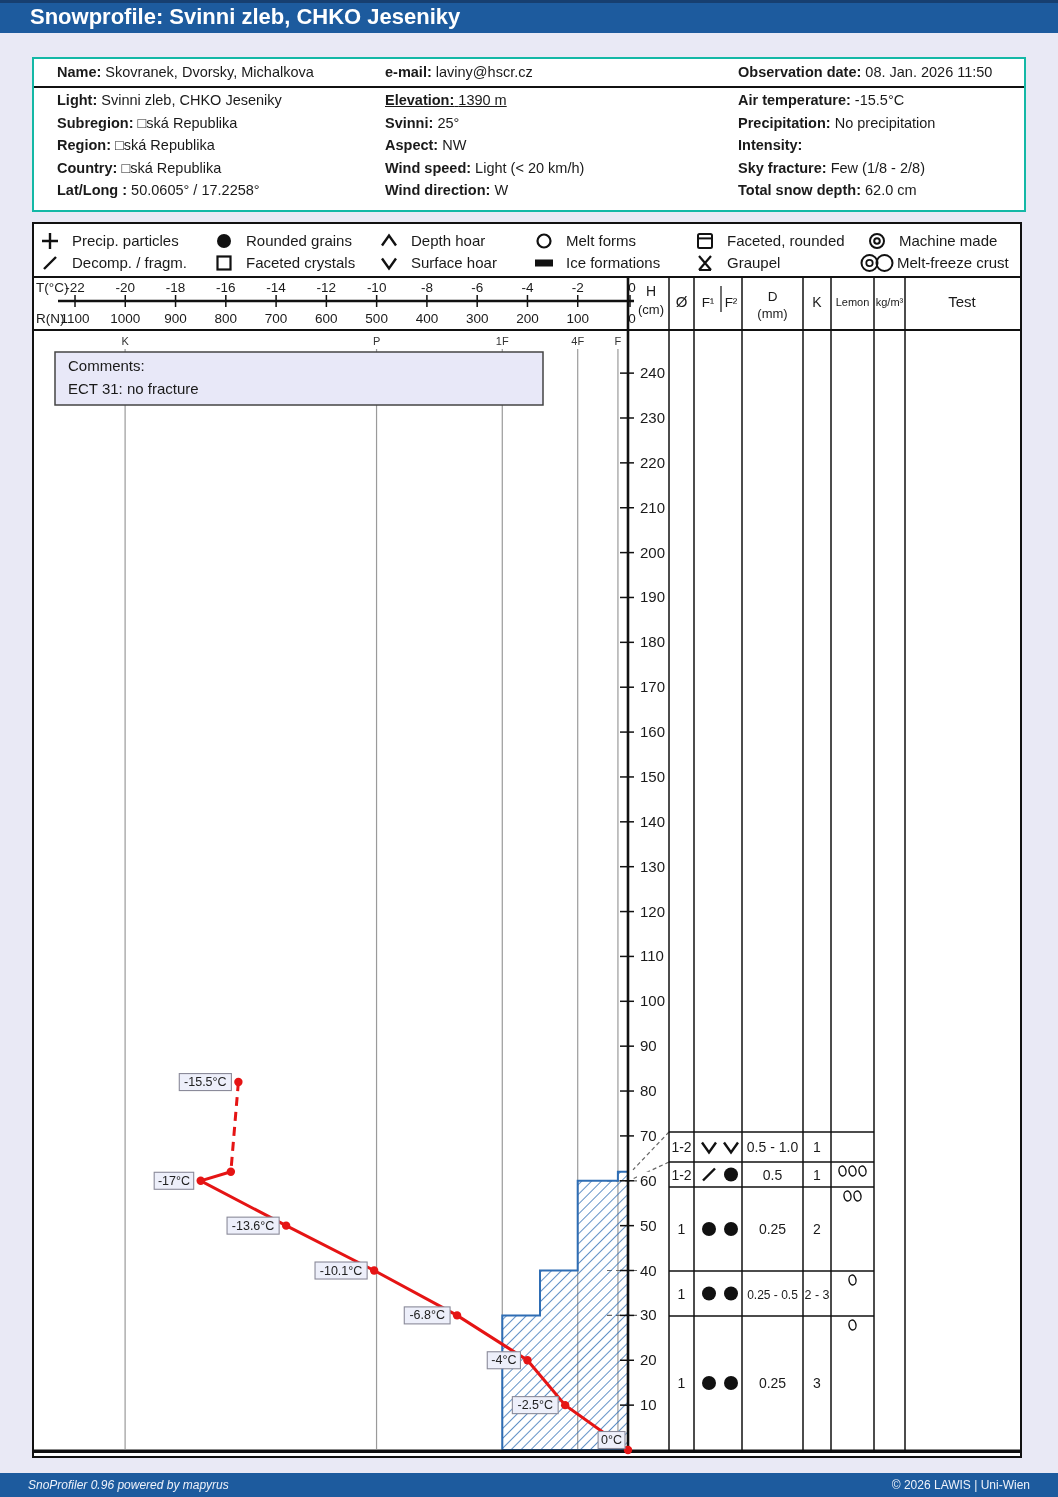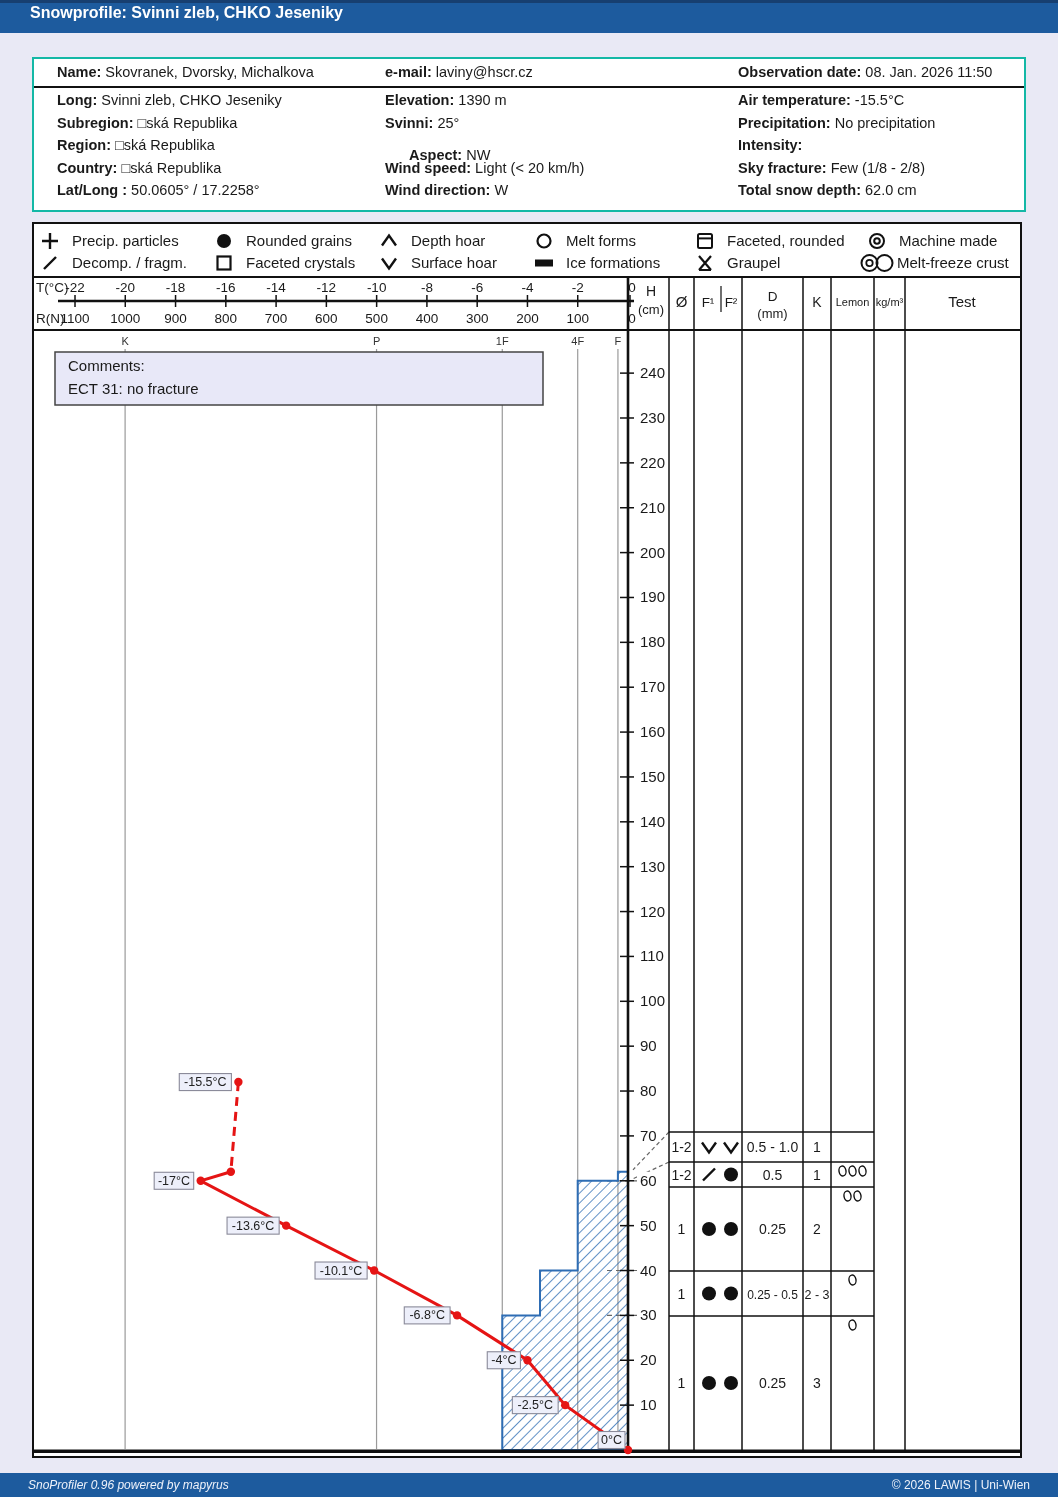--- a/index.html
+++ b/index.html
@@ -1,20 +1,20 @@
 <!DOCTYPE html>
 <html><head>
 <meta charset="utf-8">
 <style>
   html,body{margin:0;padding:0}
   body{width:1058px;height:1497px;background:#e9e9f5;position:relative;overflow:hidden;
        font-family:"Liberation Sans","DejaVu Sans",sans-serif;color:#1a1a1a}
   .titlebar{position:absolute;left:0;top:0;width:1058px;height:33px;background:#1d5b9e;
        border-top:3px solid #173f70;box-sizing:border-box;color:#fff}
-  .titlebar span{position:absolute;left:30px;top:1px;font-size:16px;font-weight:bold}
+  .titlebar span{position:absolute;left:30px;top:1px;font-size:22px;font-weight:bold}
   .infobox{position:absolute;left:32px;top:57px;width:990px;height:151px;background:#fff;border:2px solid #14b8a6}
   .info-hline{position:absolute;left:0;width:100%;top:27px;border-top:2px solid #111}
   .info-line{position:absolute;white-space:nowrap;font-size:14.5px}
   .info-line b{font-weight:bold}
   .chartbox{position:absolute;left:32px;top:222px;width:986px;height:1232px;background:#fff;border:2px solid #111}
   .footer{position:absolute;left:0;top:1473px;width:1058px;height:24px;background:#1d5b9e;color:#eef2fa;
        font-size:12px;display:flex;justify-content:space-between;align-items:center;padding:4px 28px;box-sizing:border-box}
   .footer .fl{font-style:italic}
 </style>
 </head>
@@ -22,28 +22,28 @@
 
 <div class="titlebar">
   <span>Snowprofile: Svinni zleb, CHKO Jeseniky</span>
 </div>
 
 <div class="infobox" id="infobox">
   <div class="info-hline"></div>
 <div class="info-line" style="left: 23px; top: 5px;"><b>Name:</b> <span>Skovranek, Dvorsky, Michalkova</span></div>
     <div class="info-line" style="left: 351px; top: 5px;"><b>e-mail:</b> <span>laviny@hscr.cz</span></div>
     <div class="info-line" style="left: 704px; top: 5px;"><b>Observation date:</b> <span>08. Jan. 2026 11:50</span></div>
-    <div class="info-line" style="left: 23px; top: 33px;"><b>Long:</b> <span>Svinni zleb, CHKO Jeseniky</span></div>
+    <div class="info-line" style="left: 23px; top: 33px;"><b>Light:</b> <span>Svinni zleb, CHKO Jeseniky</span></div>
     <div class="info-line" style="left: 23px; top: 55.5px;"><b>Subregion:</b> <span>□ská Republika</span></div>
     <div class="info-line" style="left: 23px; top: 78px;"><b>Region:</b> <span>□ská Republika</span></div>
     <div class="info-line" style="left: 23px; top: 100.5px;"><b>Country:</b> <span>□ská Republika</span></div>
     <div class="info-line" style="left: 23px; top: 123px;"><b>Lat/Long :</b> <span>50.0605° / 17.2258°</span></div>
-    <div class="info-line" style="left: 351px; top: 33px;"><b>Elevation:</b> <span>1390 m</span></div>
+    <div class="info-line" style="left: 351px; top: 33px; text-decoration: underline;"><b>Elevation:</b> <span>1390 m</span></div>
     <div class="info-line" style="left: 351px; top: 55.5px;"><b>Svinni:</b> <span>25°</span></div>
-    <div class="info-line" style="left: 351px; top: 88px; margin-left: 24px;"><b>Aspect:</b> <span>NW</span></div>
+    <div class="info-line" style="left: 351px; top: 78px;"><b>Aspect:</b> <span>NW</span></div>
     <div class="info-line" style="left: 351px; top: 100.5px;"><b>Wind speed:</b> <span>Light (&lt; 20 km/h)</span></div>
     <div class="info-line" style="left: 351px; top: 123px;"><b>Wind direction:</b> <span>W</span></div>
     <div class="info-line" style="left: 704px; top: 33px;"><b>Air temperature:</b> <span>-15.5°C</span></div>
     <div class="info-line" style="left: 704px; top: 55.5px;"><b>Precipitation:</b> <span>No precipitation</span></div>
     <div class="info-line" style="left: 704px; top: 78px;"><b>Intensity:</b> <span></span></div>
     <div class="info-line" style="left: 704px; top: 100.5px;"><b>Sky fracture:</b> <span>Few (1/8 - 2/8)</span></div>
     <div class="info-line" style="left: 704px; top: 123px;"><b>Total snow depth:</b> <span>62.0 cm</span></div>
   </div>
 
 <div class="chartbox">

